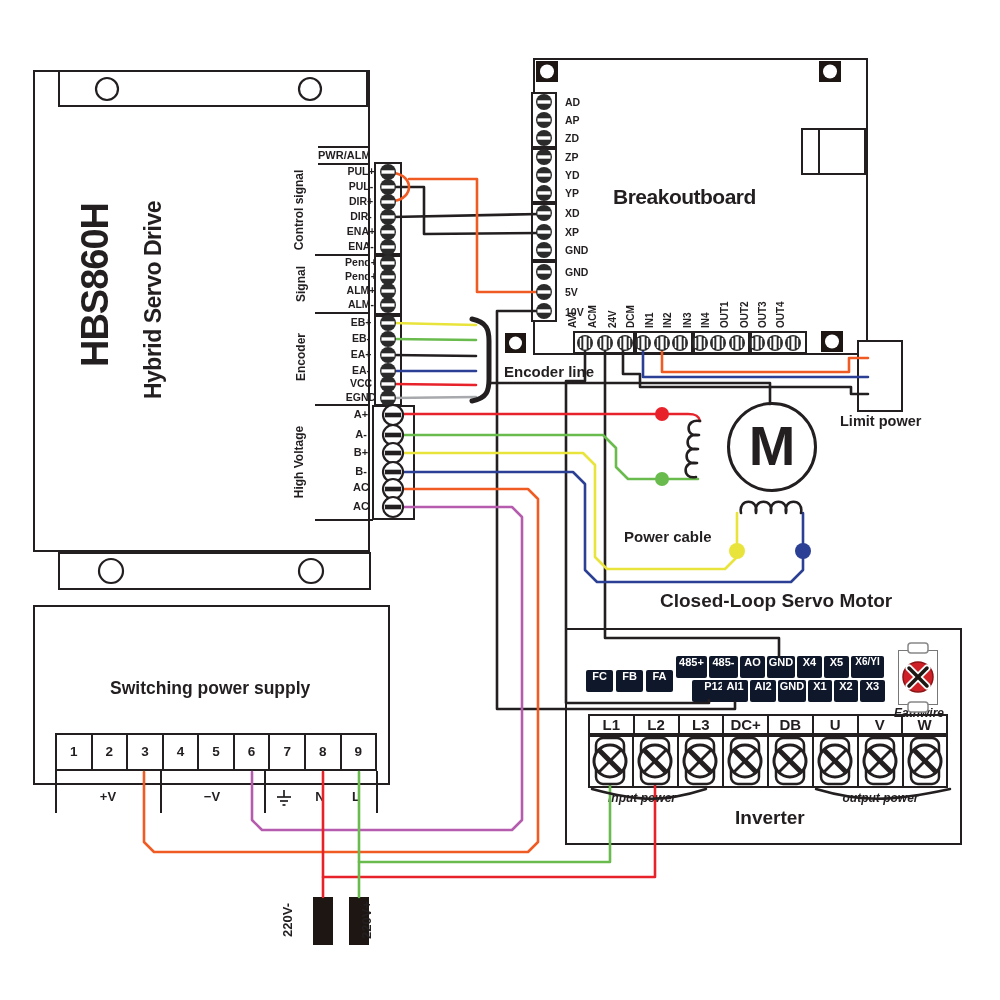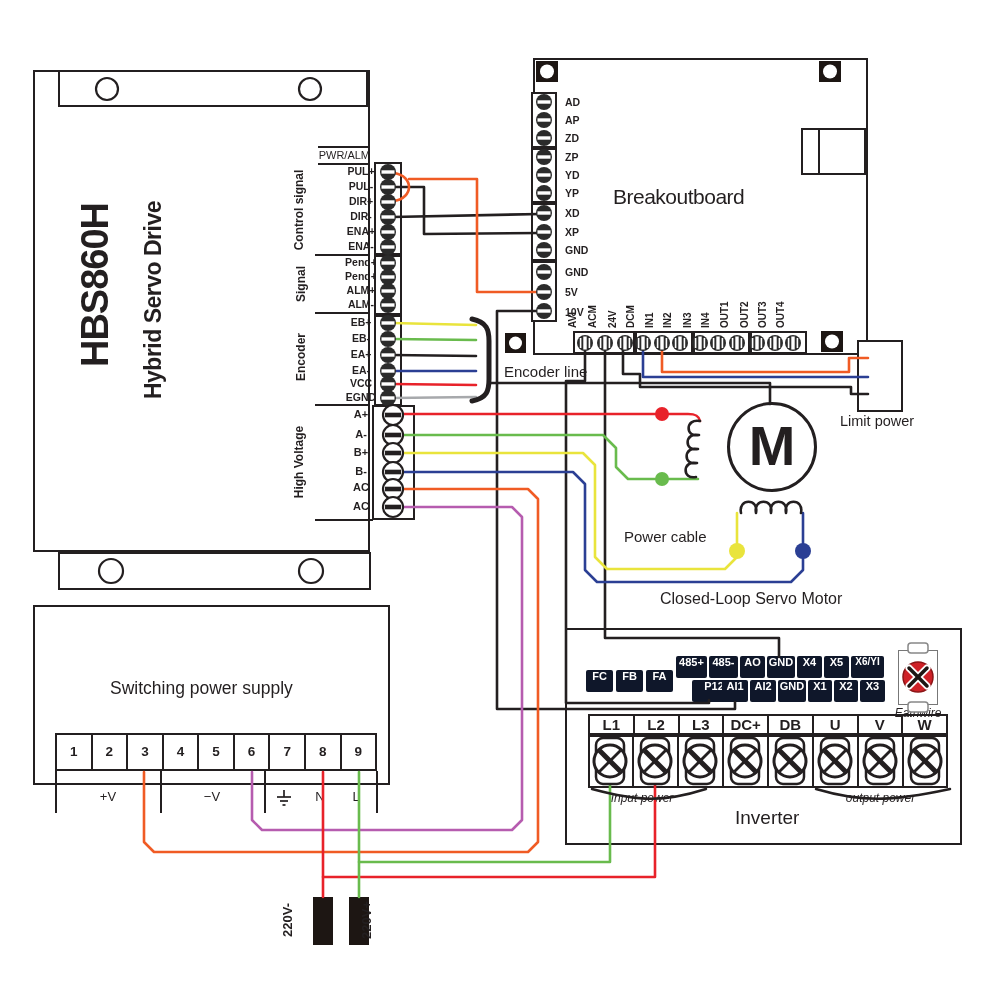--- a/index.html
+++ b/index.html
@@ -1,20 +1,20 @@
 <!DOCTYPE html>
 <html><head>
 <meta charset="utf-8">
 <style>
   html,body{margin:0;padding:0}
   body{width:1000px;height:1000px;position:relative;background:#fff;
        font-family:"Liberation Sans",sans-serif;color:#231f20;overflow:hidden}
   .box{position:absolute;background:#fff;border:2px solid #231f20;box-sizing:border-box}
   .b25{border-width:2.5px}
-  .lbl{position:absolute;font-weight:normal;white-space:nowrap}
+  .lbl{position:absolute;font-weight:bold;white-space:nowrap}
   .dpin{position:absolute;left:338px;width:46px;text-align:center;
         font:bold 10.5px "Liberation Sans",sans-serif;white-space:nowrap}
   .lpin{position:absolute;left:565px;width:46px;text-align:left;
         font:bold 10.5px "Liberation Sans",sans-serif;white-space:nowrap}
   .rot{position:absolute;transform:rotate(-90deg);transform-origin:0 100%;
        font-weight:bold;text-align:center;white-space:nowrap}
   .bpin{position:absolute;top:316px;width:40px;height:12px;line-height:12px;
         font:bold 10px "Liberation Sans",sans-serif;transform:rotate(-90deg);
         transform-origin:0 100%;white-space:nowrap}
   .sep{position:absolute;height:2px;background:#231f20}
@@ -120,21 +120,21 @@
 <div class="bpin" style="left:769px">OUT3</div>
 <div class="bpin" style="left:787px">OUT4</div>
 
 <div class="box b25" style="left:857px;top:340px;width:46px;height:72px"></div>
 <div class="lbl" style="left:840px;top:413px;font-size:14.5px">Limit power</div>
 
 <div style="position:absolute;left:727px;top:402px;width:90px;height:90px;border:3.5px solid #231f20;border-radius:50%;box-sizing:border-box;background:#fff;text-align:center;font:bold 56px 'Liberation Sans',sans-serif;line-height:82px"><span>M</span></div>
 
 <div class="lbl" style="left:504px;top:363px;font-size:15px">Encoder line</div>
 <div class="lbl" style="left:624px;top:528px;font-size:15px">Power cable</div>
-<div class="lbl" style="left:660px;top:590px;font-size:16px">Closed-Loop Servo Motor</div>
+<div class="lbl" style="left:660px;top:590px;font-size:19px">Closed-Loop Servo Motor</div>
 
 <div class="box" style="left:33px;top:605px;width:357px;height:180px"></div>
 <div class="lbl" style="left:110px;top:678px;font-size:17.5px">Switching power supply</div>
 <div class="cells" style="left:55px;top:733px;width:322px;height:38px;font:bold 13.5px 'Liberation Sans',sans-serif">
   <div style="line-height:34px">1</div>
   <div style="line-height:34px">2</div>
   <div style="line-height:34px">3</div>
   <div style="line-height:34px">4</div>
   <div style="line-height:34px">5</div>
   <div style="line-height:34px">6</div>

